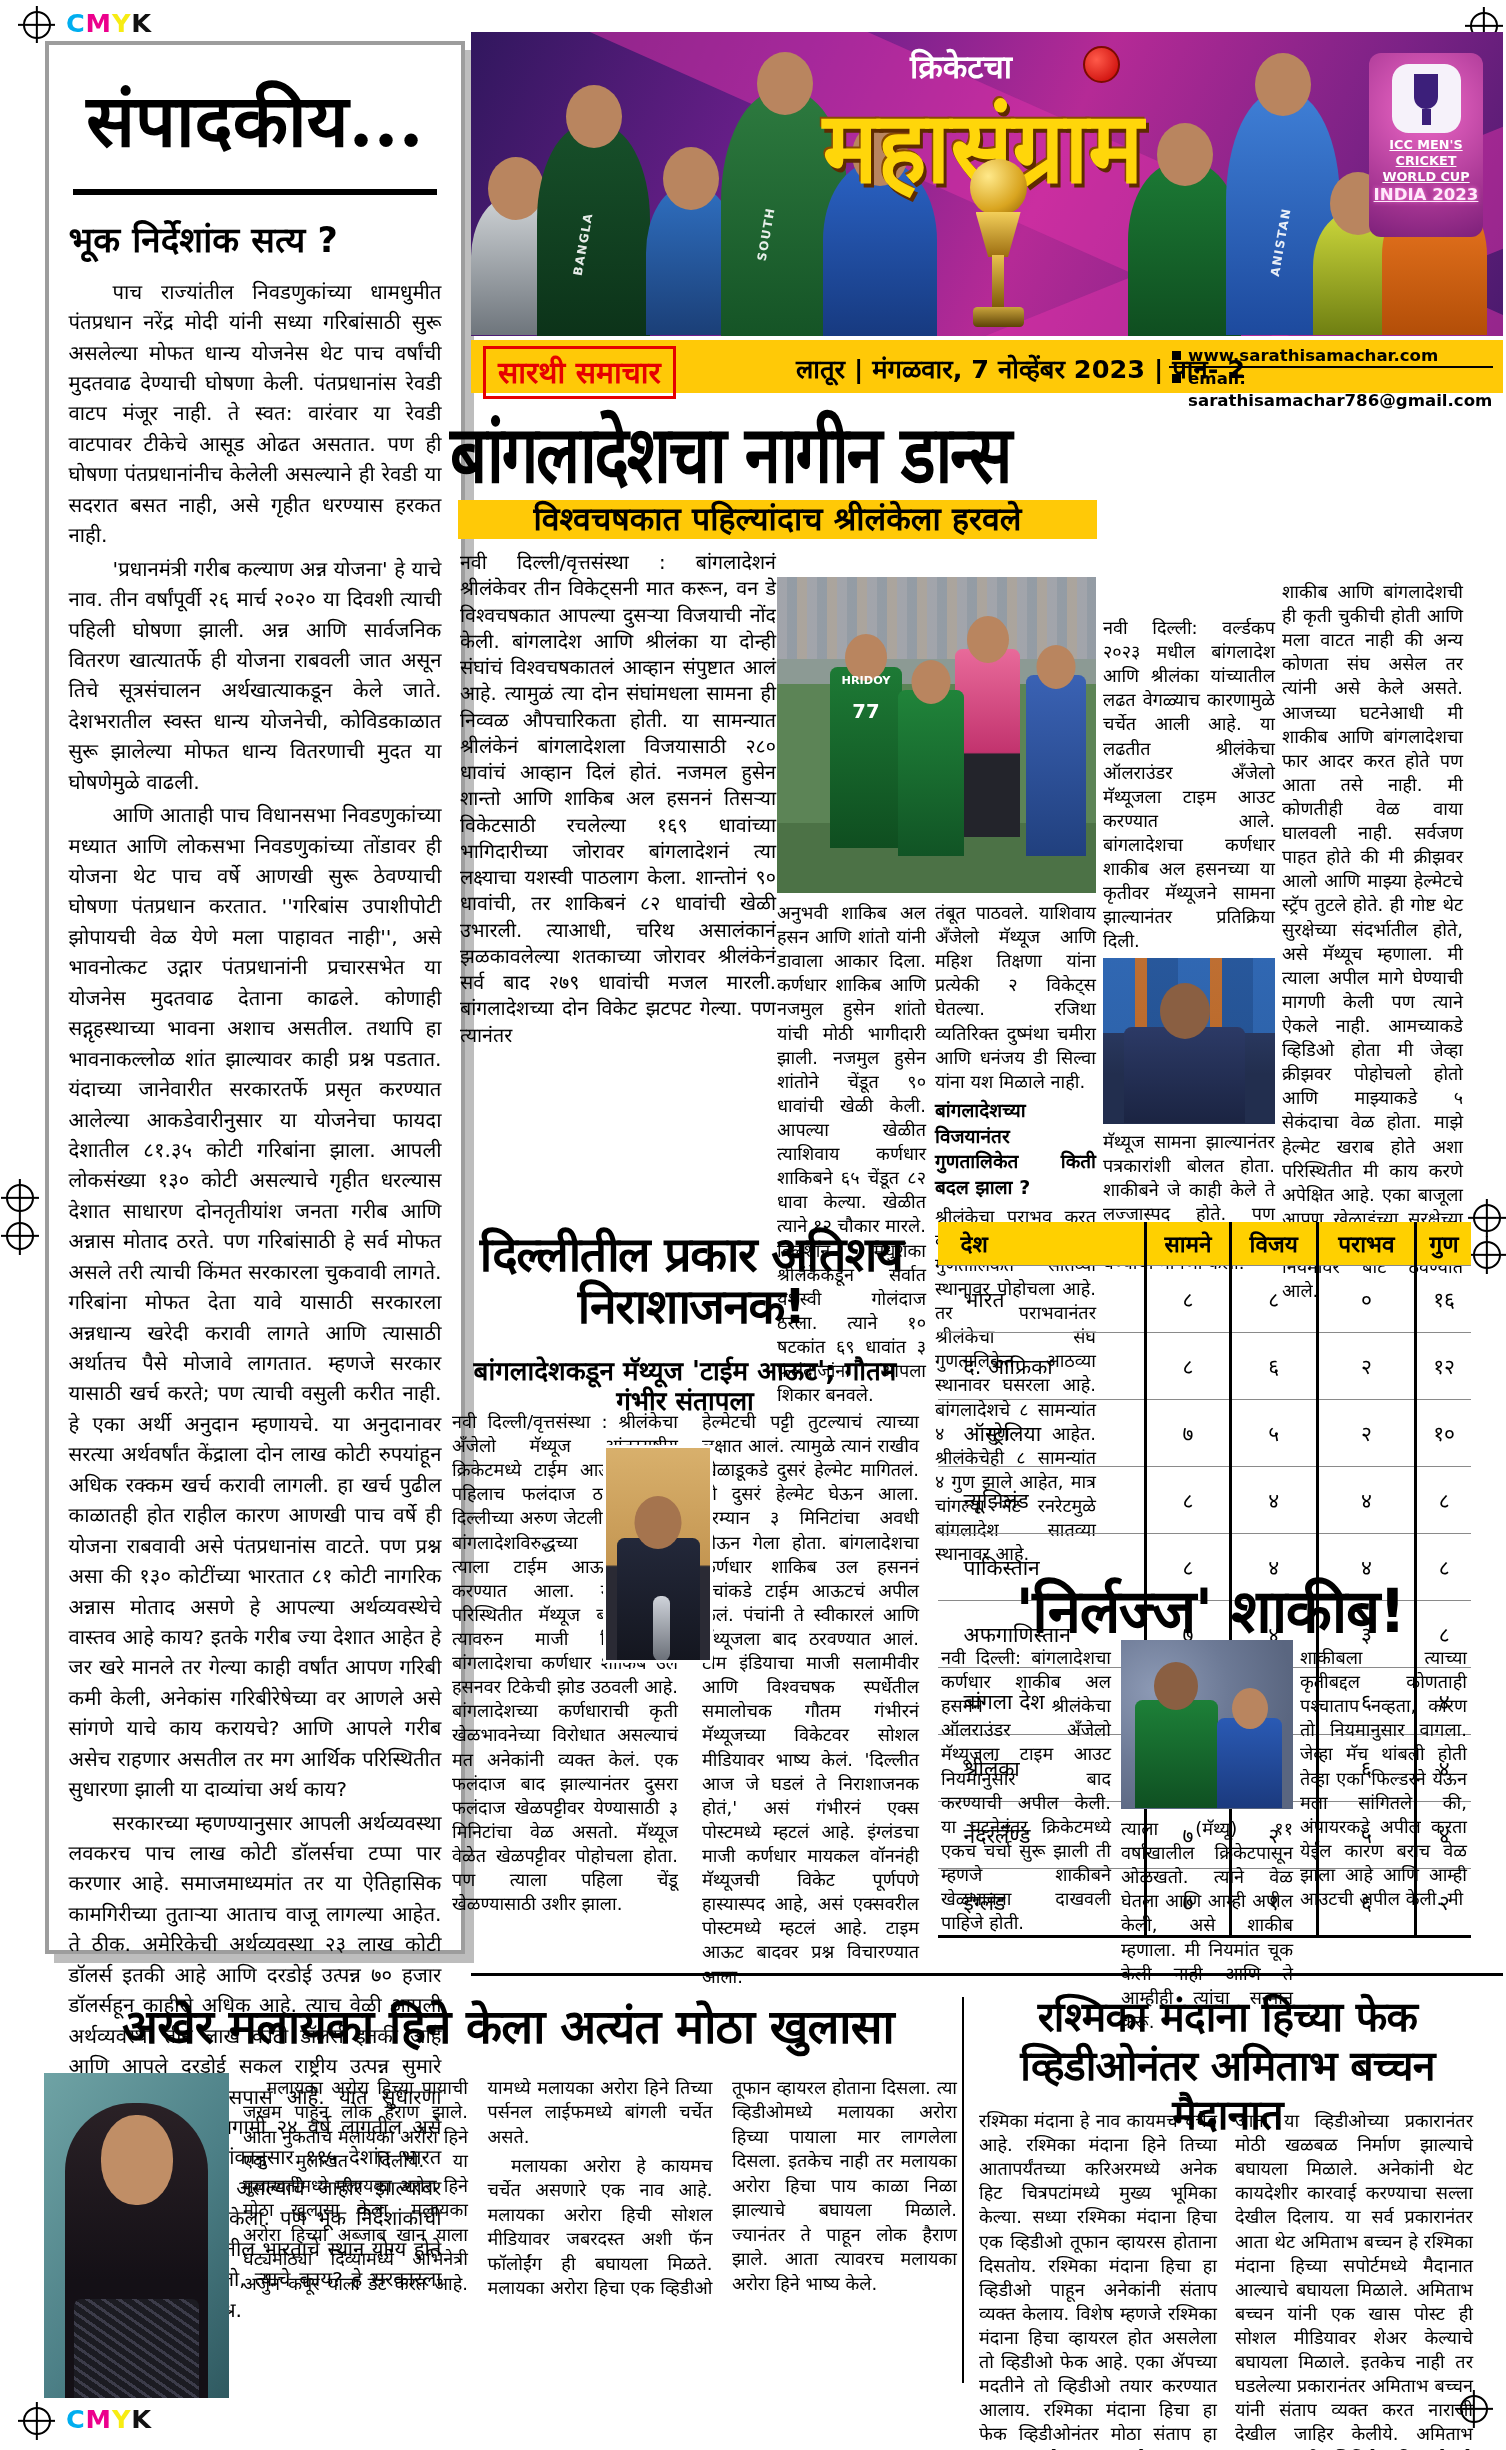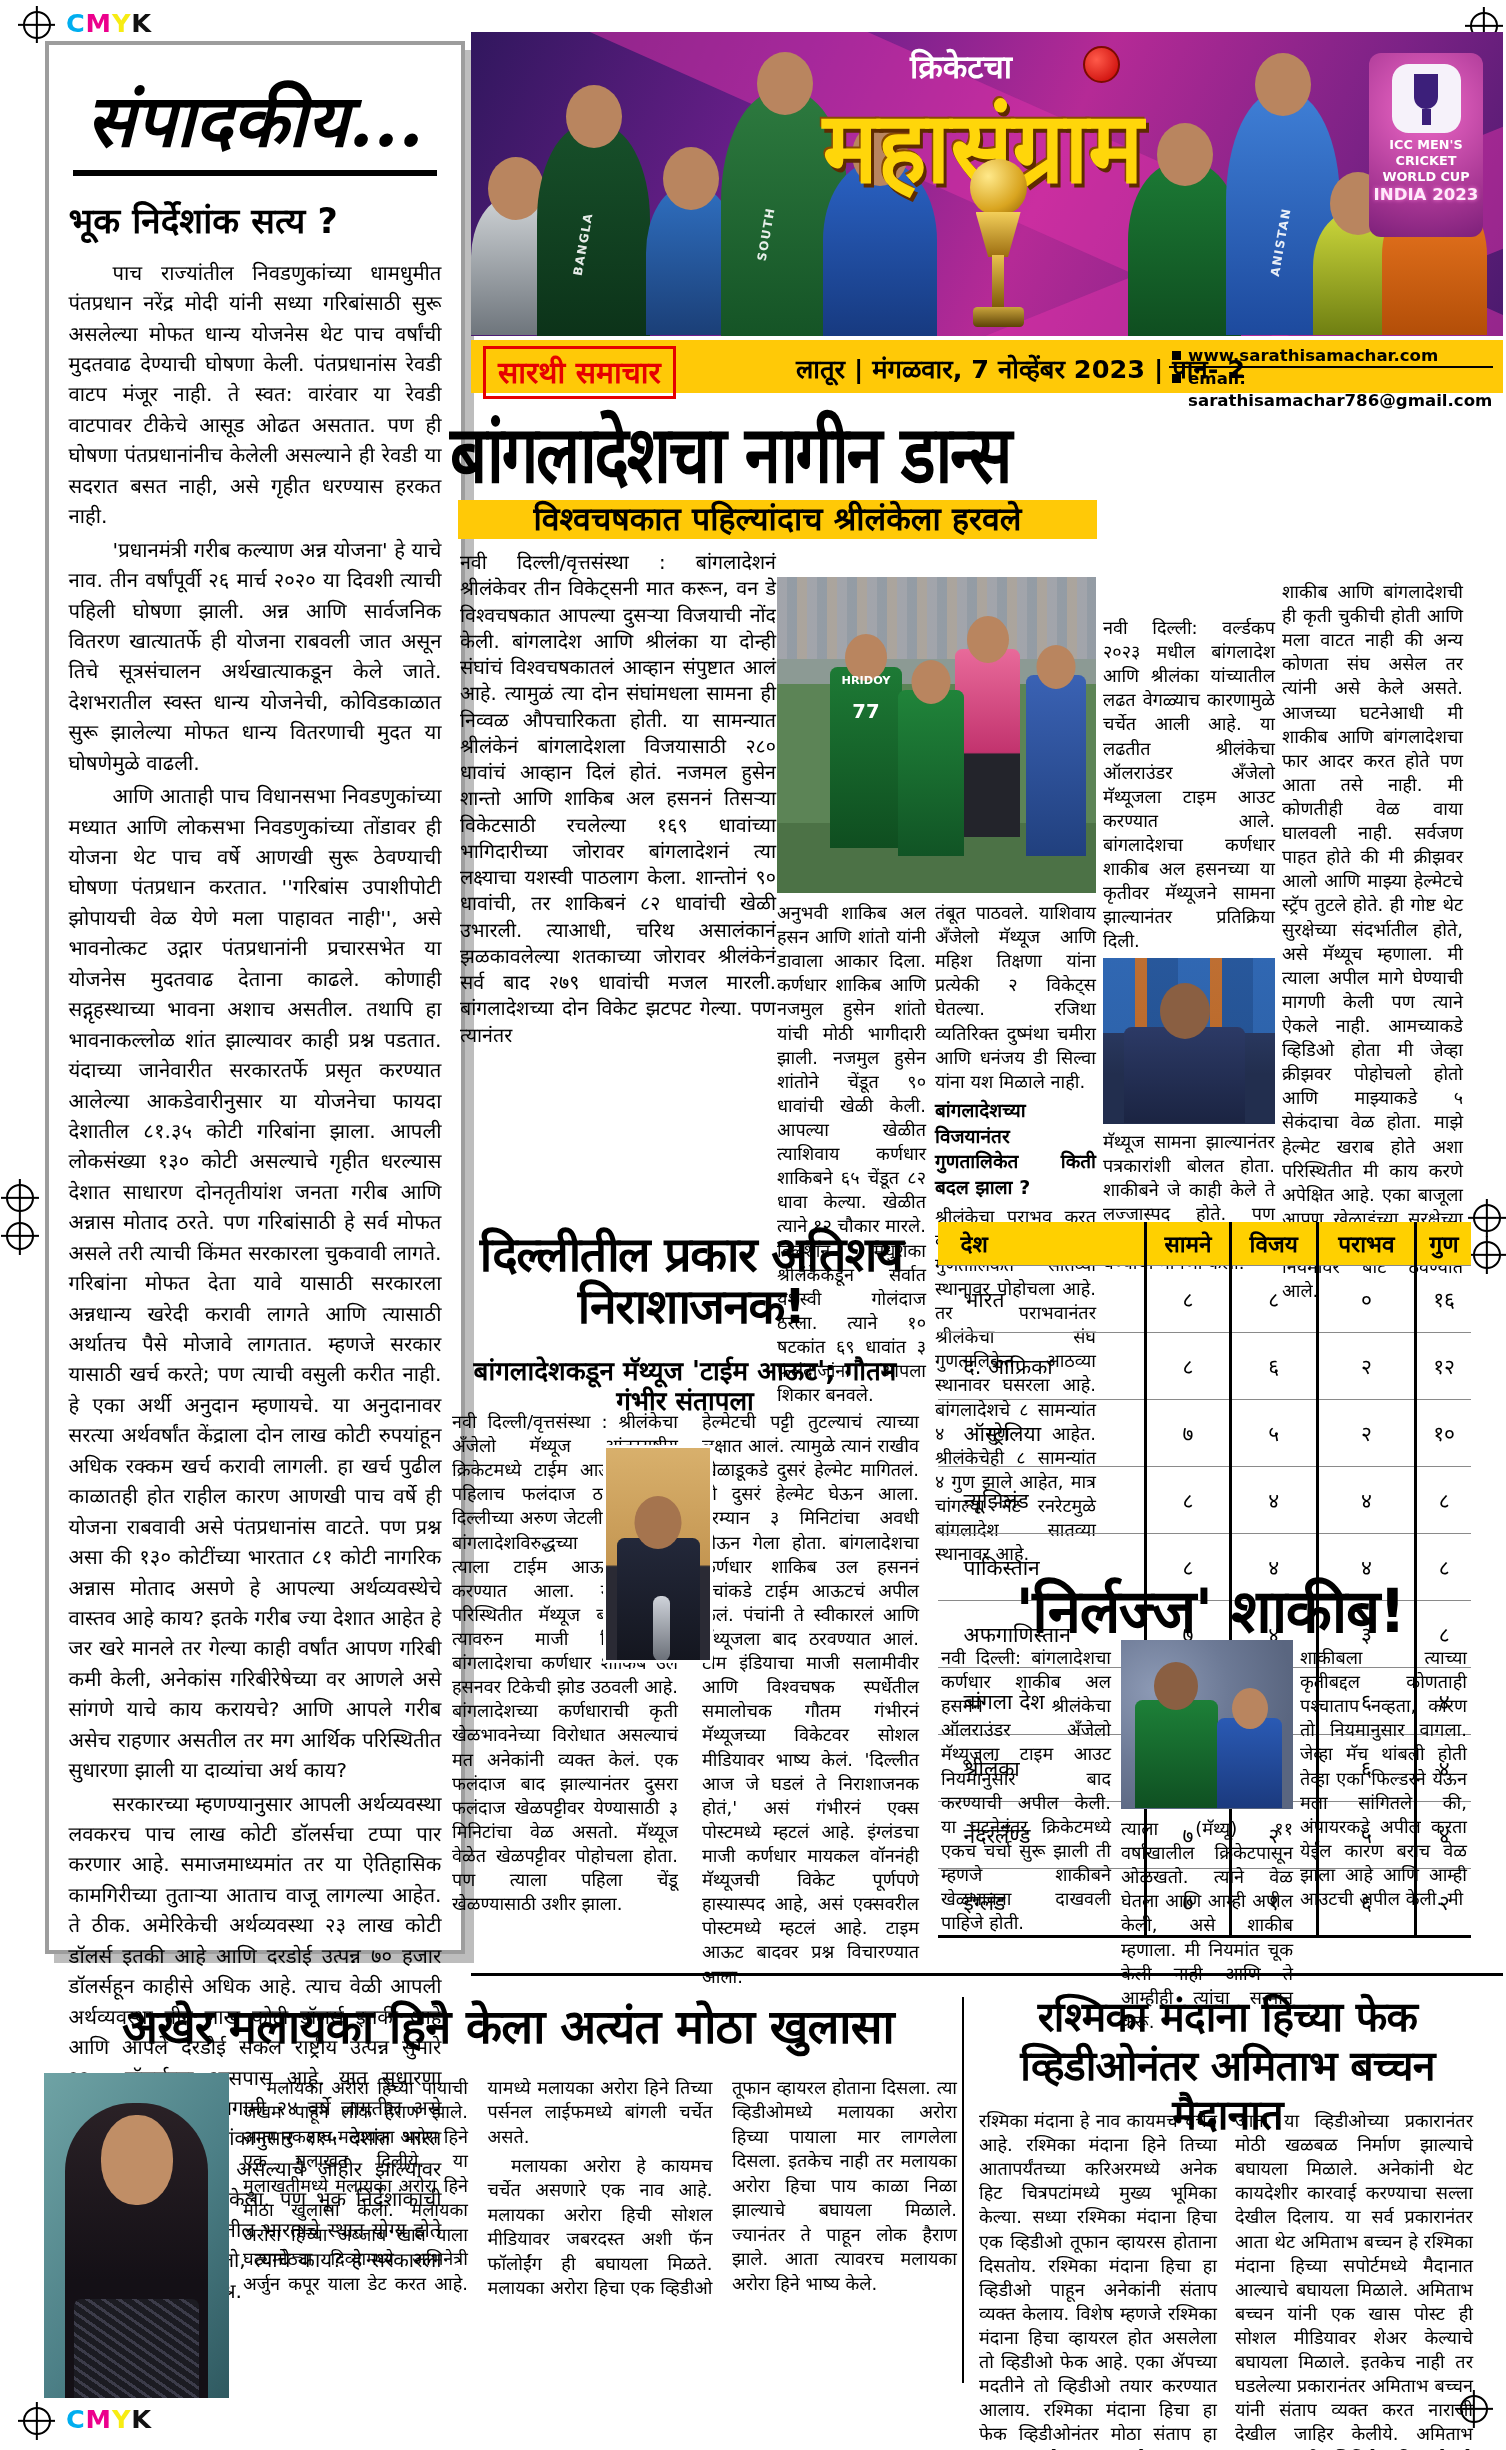--- a/index.html
+++ b/index.html
@@ -7,22 +7,22 @@
         font-family:"DejaVu Sans","Liberation Sans",sans-serif;color:#000;}
   .abs{position:absolute;}
   
   .regmark{position:absolute;width:24px;height:24px;border:2.3px solid #000;border-radius:50%;}
   .regmark::before{content:"";position:absolute;left:50%;top:-6.8px;bottom:-6.8px;width:2.3px;background:#000;transform:translateX(-50%);}
   .regmark::after{content:"";position:absolute;top:50%;left:-6.8px;right:-6.8px;height:2.3px;background:#000;transform:translateY(-50%);}
   .cmyk{position:absolute;font-size:25.6px;font-weight:bold;letter-spacing:0.8px;}
   .cmyk .c{color:#00aeef}.cmyk .m{color:#ec008c}.cmyk .y{color:#f7ec13}.cmyk .k{color:#111}
   
   .editorial{left:45px;top:41px;width:420px;height:1913px;border:4.5px solid #9d9d9d;box-shadow:9px 9px 0 #bdbdbd;background:#fff;box-sizing:border-box;padding:13.6px 19.6px;}
-  .ed-title{font-family:"DejaVu Serif","Liberation Serif",serif;font-style:italic;font-weight:bold;
-            font-size:72px;text-align:center;border-bottom:6.8px solid #000;padding-bottom:3px;margin:10.5px 4.5px 19.6px;}
+  .ed-title{font-family:"DejaVu Serif","Liberation Serif",serif;font-weight:bold;
+            font-size:72px;text-align:center;border-bottom:6.8px solid #000;padding-bottom:22px;margin:10.5px 4.5px 19.6px;}
   .ed-heading{font-size:35px;font-weight:bold;margin:4.5px 0 15px;}
   .ed-body p{font-size:20.3px;line-height:1.5;text-align:justify;text-indent:44px;margin:0 0 3px;}
   
   .masthead{left:471px;top:32px;width:1032px;height:304px;overflow:hidden;
             background:linear-gradient(115deg,#31175e 0%,#6c1f8c 30%,#b52a96 55%,#7c2286 80%,#4a1a6e 100%);}
   .mh-stripe{position:absolute;background:rgba(224,50,170,.5);width:1356px;height:113px;}
   .player{position:absolute;border-radius:45% 45% 0 0;}
   .player .head{position:absolute;left:50%;transform:translateX(-50%);top:-39px;width:56px;height:63px;border-radius:50%;background:#b9855f;}
   .jersey-label{position:absolute;color:#fff;font-size:12px;font-weight:bold;letter-spacing:1.5px;transform:rotate(-80deg);opacity:.9;}
   .mh-kicker{position:absolute;left:377px;top:12px;width:226px;text-align:center;color:#fff;font-size:32px;font-weight:bold;}
@@ -32,21 +32,21 @@
   .trophy{position:absolute;left:482px;top:127px;width:90px;height:181px;}
   .t-ball{position:absolute;left:16.6px;top:0;width:57px;height:57px;border-radius:50%;background:radial-gradient(circle at 32% 30%,#ffe98a,#d9a520 60%,#8a5b00);}
   .t-cup{position:absolute;left:22.6px;top:53px;width:45px;height:45px;background:linear-gradient(#f3cf5a,#9c6d10);clip-path:polygon(0 0,100% 0,72% 100%,28% 100%);}
   .t-stem{position:absolute;left:39px;top:96px;width:12px;height:53px;background:linear-gradient(#e9c14e,#7e5a08);}
   .t-base{position:absolute;left:19.6px;top:148px;width:51px;height:19.6px;background:linear-gradient(#caa53c,#5d4206);border-radius:4.5px;}
   .icc{position:absolute;left:898px;top:21px;width:114px;height:184px;border-radius:12px;
        background:radial-gradient(circle at 50% 30%,#f06ac8,#a23390 70%,#7c207a);text-align:center;}
   .icc-emblem{margin:10.5px auto 4.5px;width:69px;height:69px;border-radius:16.6px;background:#f6f2fa;position:relative;}
   .icc-emblem::before{content:"";position:absolute;left:22.6px;top:10.5px;width:24px;height:35px;background:#3c1f7a;border-radius:0 0 13.6px 13.6px;}
   .icc-emblem::after{content:"";position:absolute;left:30px;top:45px;width:9px;height:16.6px;background:#3c1f7a;}
-  .icc-line{color:#fff;font-weight:bold;line-height:1.25;}
+  .icc-line{color:#fff;font-weight:bold;line-height:1.25;text-decoration:underline;}
   .icc-l1{font-size:12.8px}.icc-l2{font-size:12.8px}.icc-l3{font-size:16.6px;color:#ffe9fb;text-shadow:0 0 4.5px #ff7ad9;}
   
   .infobar{left:471px;top:340px;width:1032px;height:53px;background:#ffc907;}
   .brand{position:absolute;left:12px;top:6px;padding:1.5px 12px 4.5px;border:3px solid #e60000;color:#e60000;
          font-size:30px;font-weight:900;font-family:"DejaVu Serif","Liberation Serif",serif;}
   .dateline{position:absolute;left:316px;top:10.5px;width:467px;text-align:center;font-size:25.6px;font-weight:bold;}
   .contact{position:absolute;right:10.5px;top:4.5px;width:324px;font-size:16.6px;font-weight:bold;}
   .contact .row{position:relative;padding-left:19.6px;line-height:1.3;}
   .contact .row.second{border-top:2.3px solid #000;}
   .sq{position:absolute;left:3px;top:6px;width:9px;height:9px;background:#000;}

